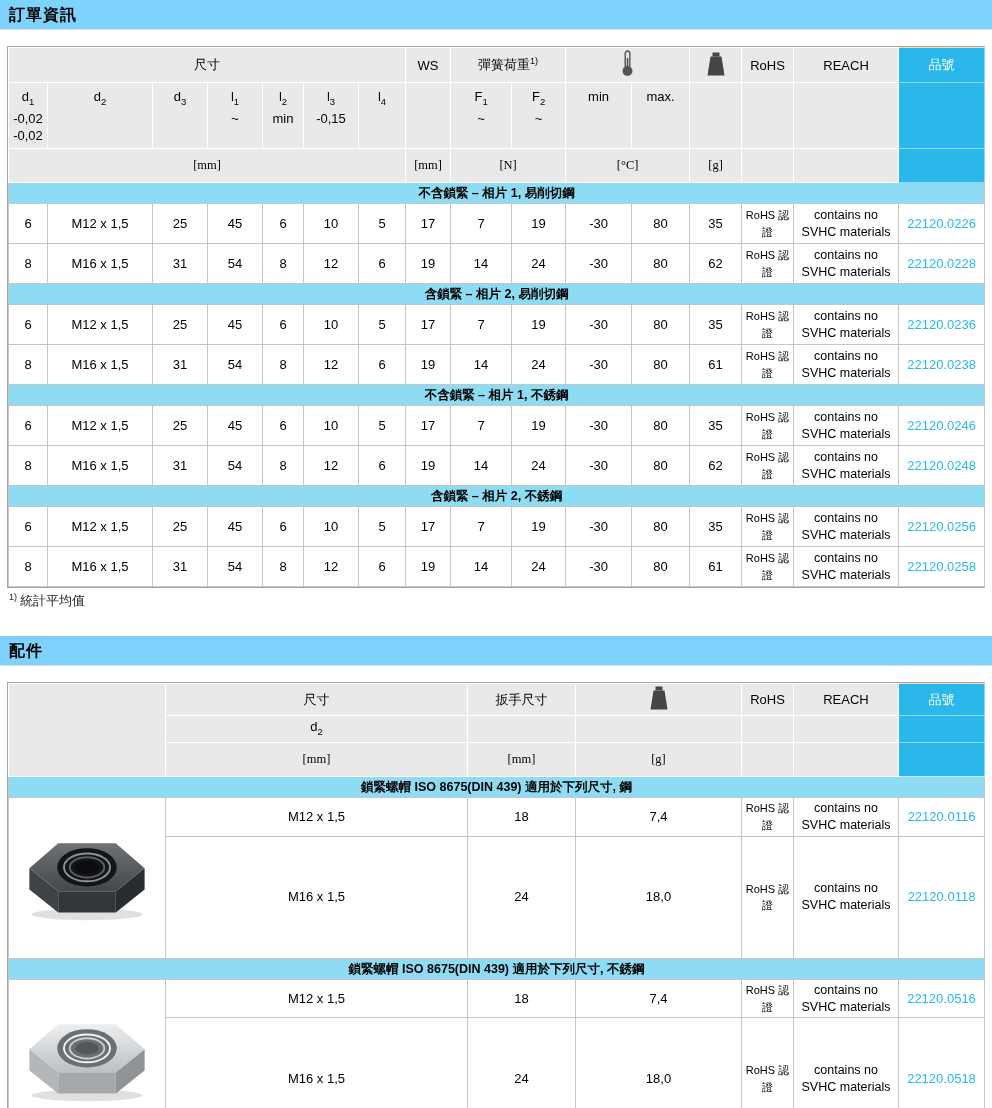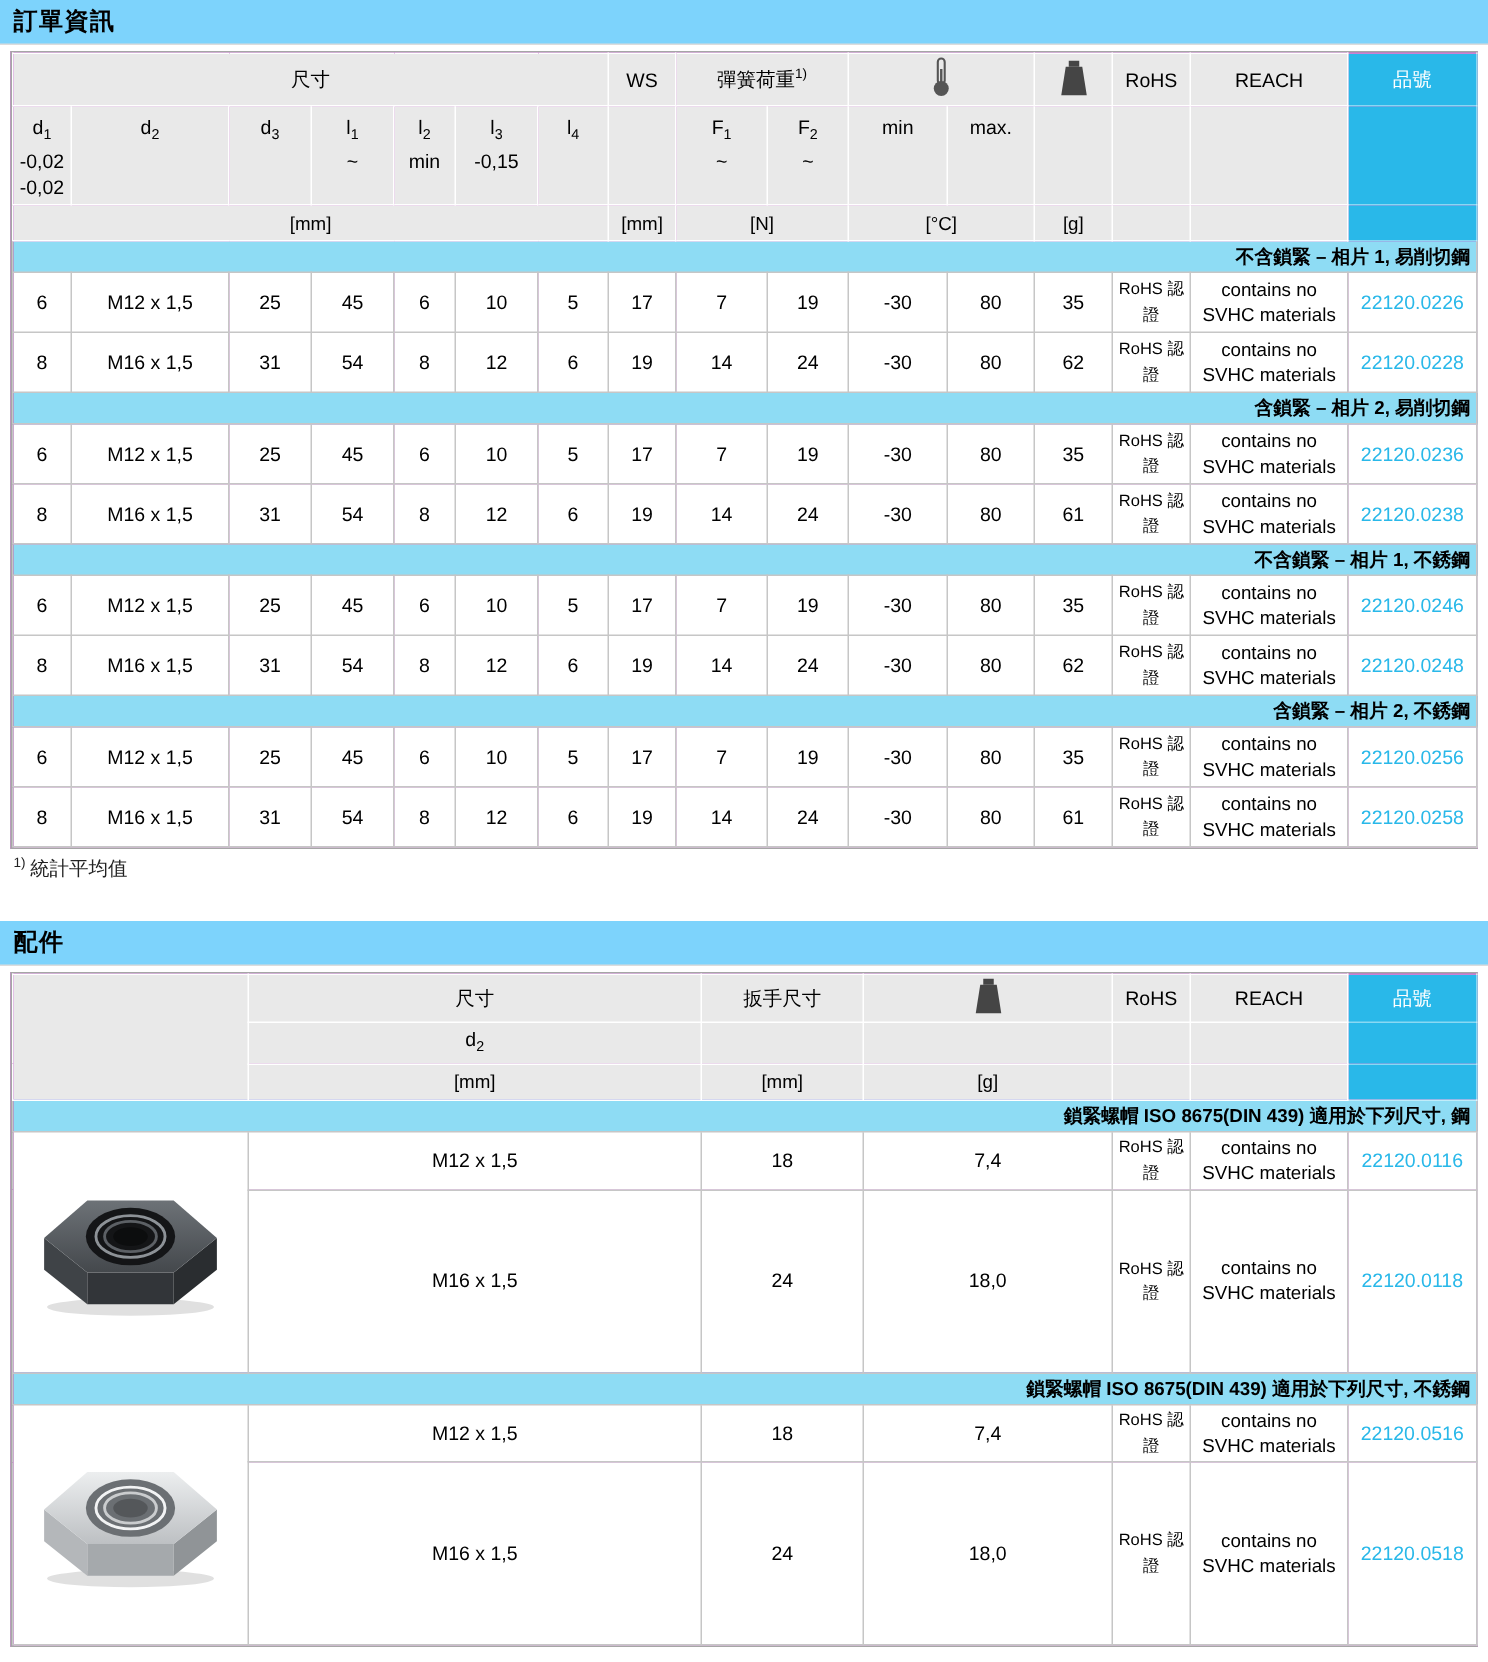--- a/index.html
+++ b/index.html
@@ -15,61 +15,61 @@
     line-height: 30px;
     background: #7dd3fc;
     border-bottom: 1px solid #dcdcdc;
     font-size: 16px;
     font-weight: bold;
     padding-left: 9px;
     letter-spacing: 1px;
   }
   .title-accessories { margin-top: 26px; }
   .tblwrap {
-    margin: 4px 0 0 7px;
+    margin: 16px 0 0 7px;
     width: 978px;
     border: 1px solid #a6a6a6;
-    background: #a21caf;
+    background: #fdba74;
   }
   table {
     border-collapse: collapse;
     table-layout: fixed;
     width: 976px;
     font-size: 13px;
   }
   thead td {
     background: #e9e9e9;
     border: 1px solid #fff;
     text-align: center;
     vertical-align: middle;
     padding: 2px;
   }
   tr.hA td { height: 29px; }
   tr.hB td { height: 66px; vertical-align: top; padding-top: 5px; line-height: 17px; }
   tr.hB.short td { height: 22px; padding-top: 2px; }
-  tr.hC td { height: 24px; padding: 1px; font-size: 12.5px; }
+  tr.hC td { height: 34px; padding: 1px; font-size: 12.5px; font-family: Liberation Serif, serif; }
   td.cyan {
     background: var(--cyan, #29b8e9);
     color: #fff;
     border-color: rgba(255,255,255,.45);
   }
   sub { font-size: 9.5px; }
   sup { font-size: 9px; vertical-align: super; }
   tbody td {
     background: #fff;
     border: 1px solid #c6c6c6;
     text-align: center;
     vertical-align: middle;
     height: 40px;
     padding: 2px;
     line-height: 1.35;
   }
   tr.band td {
     background: var(--band, #8edcf4);
-    text-align: right;
+    text-align: center;
     font-weight: bold;
     height: 21px;
     padding: 2px 4px;
     font-size: 12.5px;
     line-height: 16px;
   }
   td.reach-cell { font-size: 12.5px; }
   td.rohs-cell { font-size: 11px; line-height: 1.5; }
   a.part-link {
     color: var(--link, #29b8e9);

